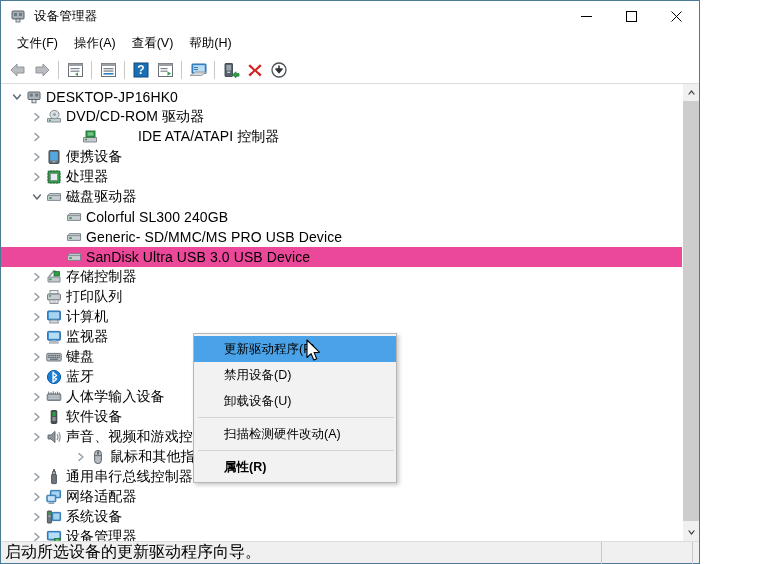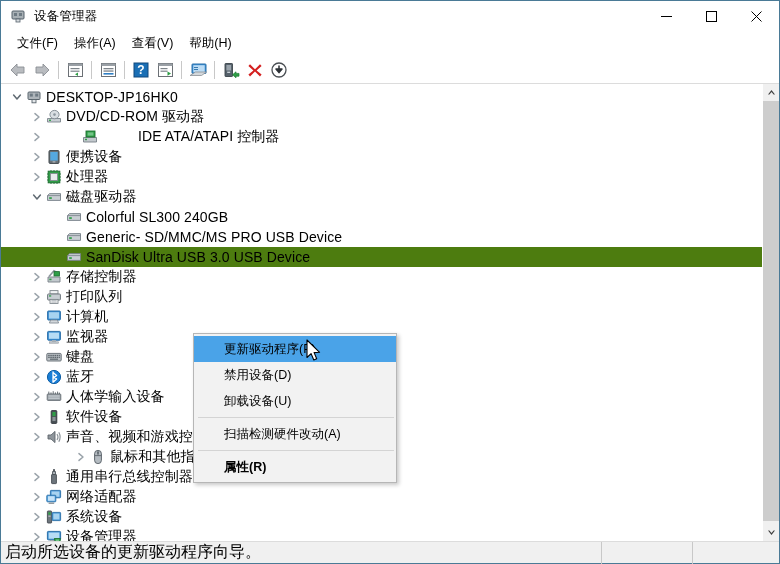--- a/index.html
+++ b/index.html
@@ -6,21 +6,21 @@
   html, body {
     margin: 0; padding: 0;
     width: 780px; height: 564px;
     font-family: "Liberation Sans", "DejaVu Sans", sans-serif;
     overflow: hidden;
   }
   body { background: #ffffff; }
 
   .window {
     position: relative;
-    width: 780px; height: 564px;
+    width: 700px; height: 564px;
     background: #ffffff;
     border: 1px solid #4a7a96;
     display: flex; flex-direction: column;
   }
 
   
   .titlebar {
     height: 30px; min-height: 30px;
     background: #ffffff;
     display: flex; align-items: center;
@@ -93,21 +93,21 @@
     height: 20px;
     display: flex; align-items: center;
     white-space: nowrap; cursor: default;
     position: relative;
   }
   .node .lbl {
     font-size: 14px; color: #000000;
     padding-left: 4px;
     letter-spacing: 0.1px;
   }
-  .node.sel { background: #4d7c0f; }
+  .node.sel { background: #ec4899; }
   .chev {
     width: 16px; height: 16px; flex: none;
     display: flex; align-items: center; justify-content: center;
   }
   .chev svg { display: block; }
   .nicon {
     width: 16px; height: 16px; flex: none;
     position: relative;
     margin-left: 1px;
   }

